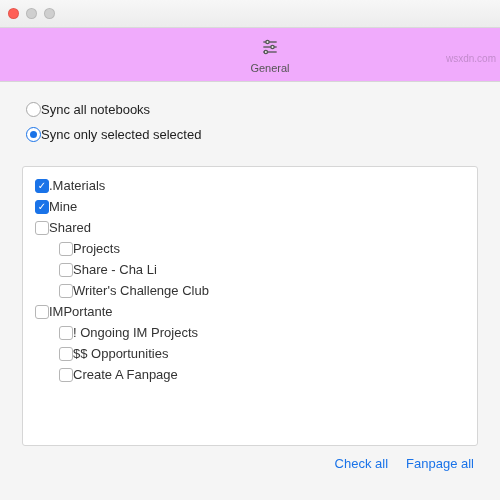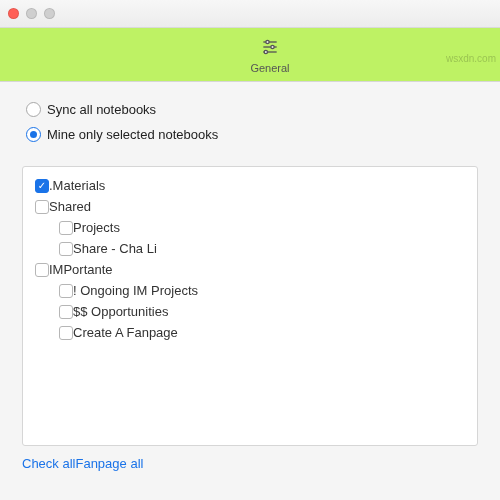--- a/index.html
+++ b/index.html
@@ -18,21 +18,21 @@
       border-bottom: 1px solid #d9d9d9;
       display: flex;
       align-items: center;
       padding: 0 8px;
     }
     .traffic { display: flex; gap: 7px; }
     .tl { width: 11px; height: 11px; border-radius: 50%; background: #cfcfcf; border: 0.5px solid rgba(0,0,0,0.1);}
     .tl.close { background: #ff5f56; }
     .toolbar {
       height: 54px;
-      background: #bef264;
+      background: #f0abfc;
       border-bottom: 1px solid #d6d6d6;
       display: flex;
       align-items: center;
       justify-content: center;
       gap: 0;
       padding-left: 40px;
     }
     .toolbar-item {
       width: 50px;
       height: 46px;
@@ -53,21 +53,21 @@
       background: #f5f5f5;
       height: calc(500px - 28px - 54px);
       padding: 20px 22px 10px 22px;
       display: flex;
       flex-direction: column;
     }
     .radio-group { margin-bottom: 14px; margin-left: 4px; }
     .radio-row {
       display: flex;
       align-items: center;
-      gap: 6px;
+      gap: 0;
       margin-bottom: 10px;
       font-size: 13px;
       color: #222;
     }
     .radio {
       width: 15px; height: 15px; border-radius: 50%;
       border: 1px solid #a8a8a8; background: #fff;
       display: flex; align-items: center; justify-content: center;
       flex-shrink: 0;
     }
@@ -101,21 +101,22 @@
       background: #fff;
       display: flex; align-items: center; justify-content: center;
       flex-shrink: 0;
     }
     .cb.checked { background: #1a73e8; border-color: #1a73e8; }
     .cb.checked::after {
       content: "✓"; color: #fff; font-size: 10px; line-height: 1;
     }
     .actions {
       display: flex;
-      justify-content: flex-start;
+      justify-content: flex-end;
+      gap: 18px;
       padding: 10px 4px 2px 0;
       font-size: 13px;
     }
     .link-btn {
       color: #1a73e8;
       cursor: pointer;
     }
     .watermark {
       position: absolute; right: 4px; bottom: 436px;
       font-size: 10px; color: rgba(0,0,0,0.2);
@@ -153,40 +154,48 @@
 
 <div class="content">
 
   <div class="radio-group">
     <div class="radio-row">
       <span class="radio"></span>
       <span>Sync all notebooks</span>
     </div>
     <div class="radio-row">
       <span class="radio selected"></span>
-      <span>Mine only selected notebooks</span>
+      <span>Sync only selected selected</span>
     </div>
   </div>
 
   <div class="listbox" id="listbox">
       <div class="node depth0">
         <span class="cb checked"></span>
         <span>.Materials</span>
       </div>
       <div class="node depth0">
+        <span class="cb checked"></span>
+        <span>Mine</span>
+      </div>
+      <div class="node depth0">
         <span class="cb"></span>
         <span>Shared</span>
       </div>
       <div class="node depth1">
         <span class="cb"></span>
         <span>Projects</span>
       </div>
       <div class="node depth1">
         <span class="cb"></span>
         <span>Share - Cha Li</span>
+      </div>
+      <div class="node depth1">
+        <span class="cb"></span>
+        <span>Writer's Challenge Club</span>
       </div>
       <div class="node depth0">
         <span class="cb"></span>
         <span>IMPortante</span>
       </div>
       <div class="node depth1">
         <span class="cb"></span>
         <span>! Ongoing IM Projects</span>
       </div>
       <div class="node depth1">

